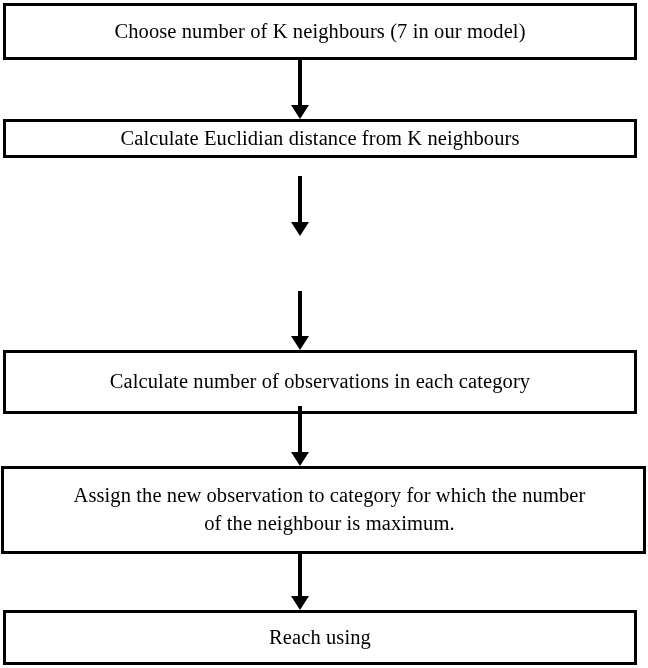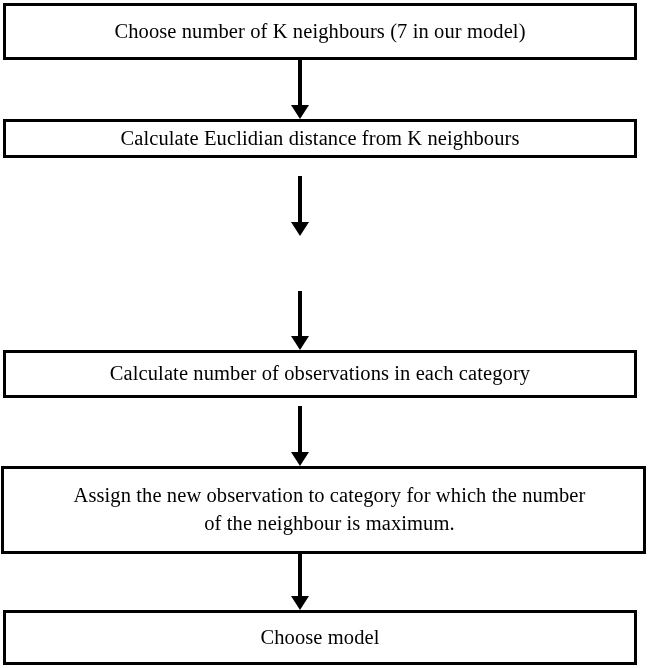--- a/index.html
+++ b/index.html
@@ -86,36 +86,36 @@
     <div class="stem" style="height: 48px; background: rgb(0, 0, 0);"></div>
     <div class="head" style="border-top-color: rgb(0, 0, 0);"></div>
   </div>
 
 
   <div class="connector" style="left: 290px; top: 291px; height: 59px;">
     <div class="stem" style="height: 47px; background: rgb(0, 0, 0);"></div>
     <div class="head" style="border-top-color: rgb(0, 0, 0);"></div>
   </div>
 
-  <div class="node-box" style="left: 3px; top: 350px; width: 634px; height: 48px; border-color: rgb(0, 0, 0); background: rgb(255, 255, 255);">
+  <div class="node-box" style="left: 3px; top: 350px; width: 634px; height: 64px; border-color: rgb(0, 0, 0); background: rgb(255, 255, 255);">
     <span class="node-label">Calculate number of observations in each category</span>
   </div>
 
   <div class="connector" style="left: 290px; top: 406px; height: 60px;">
     <div class="stem" style="height: 48px; background: rgb(0, 0, 0);"></div>
     <div class="head" style="border-top-color: rgb(0, 0, 0);"></div>
   </div>
 
   <div class="node-box" style="left: 1px; top: 466px; width: 645px; height: 88px; border-color: rgb(0, 0, 0); background: rgb(255, 255, 255); padding-left: 12px;">
     <span class="node-label">Assign the new observation to category for which the number
 of the neighbour is maximum.</span>
   </div>
 
   <div class="connector" style="left: 290px; top: 554px; height: 56px;">
     <div class="stem" style="height: 44px; background: rgb(0, 0, 0);"></div>
     <div class="head" style="border-top-color: rgb(0, 0, 0);"></div>
   </div>
 
   <div class="node-box" style="left: 3px; top: 610px; width: 634px; height: 55px; border-color: rgb(0, 0, 0); background: rgb(255, 255, 255);">
-    <span class="node-label">Choose model</span>
+    <span class="node-label">Reach using</span>
   </div>
 
 </div>
 
 </body></html>

